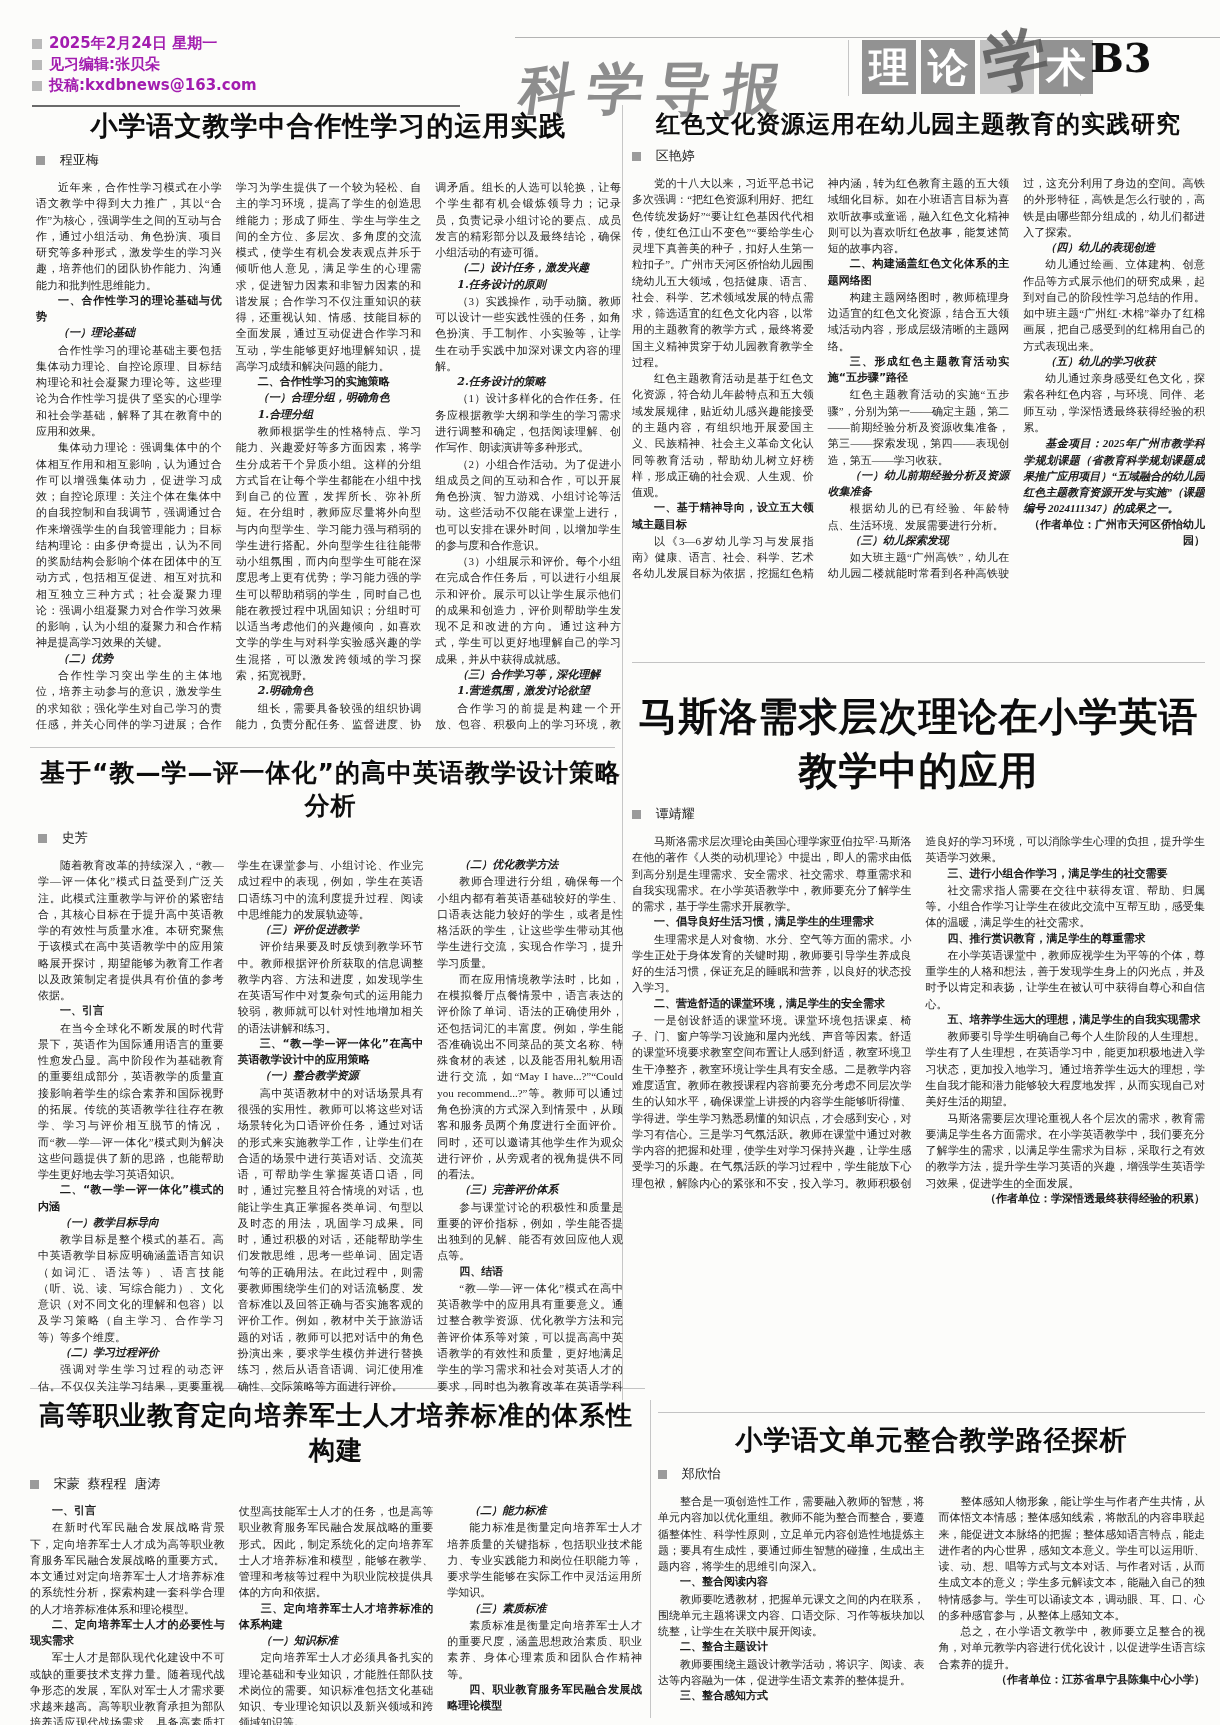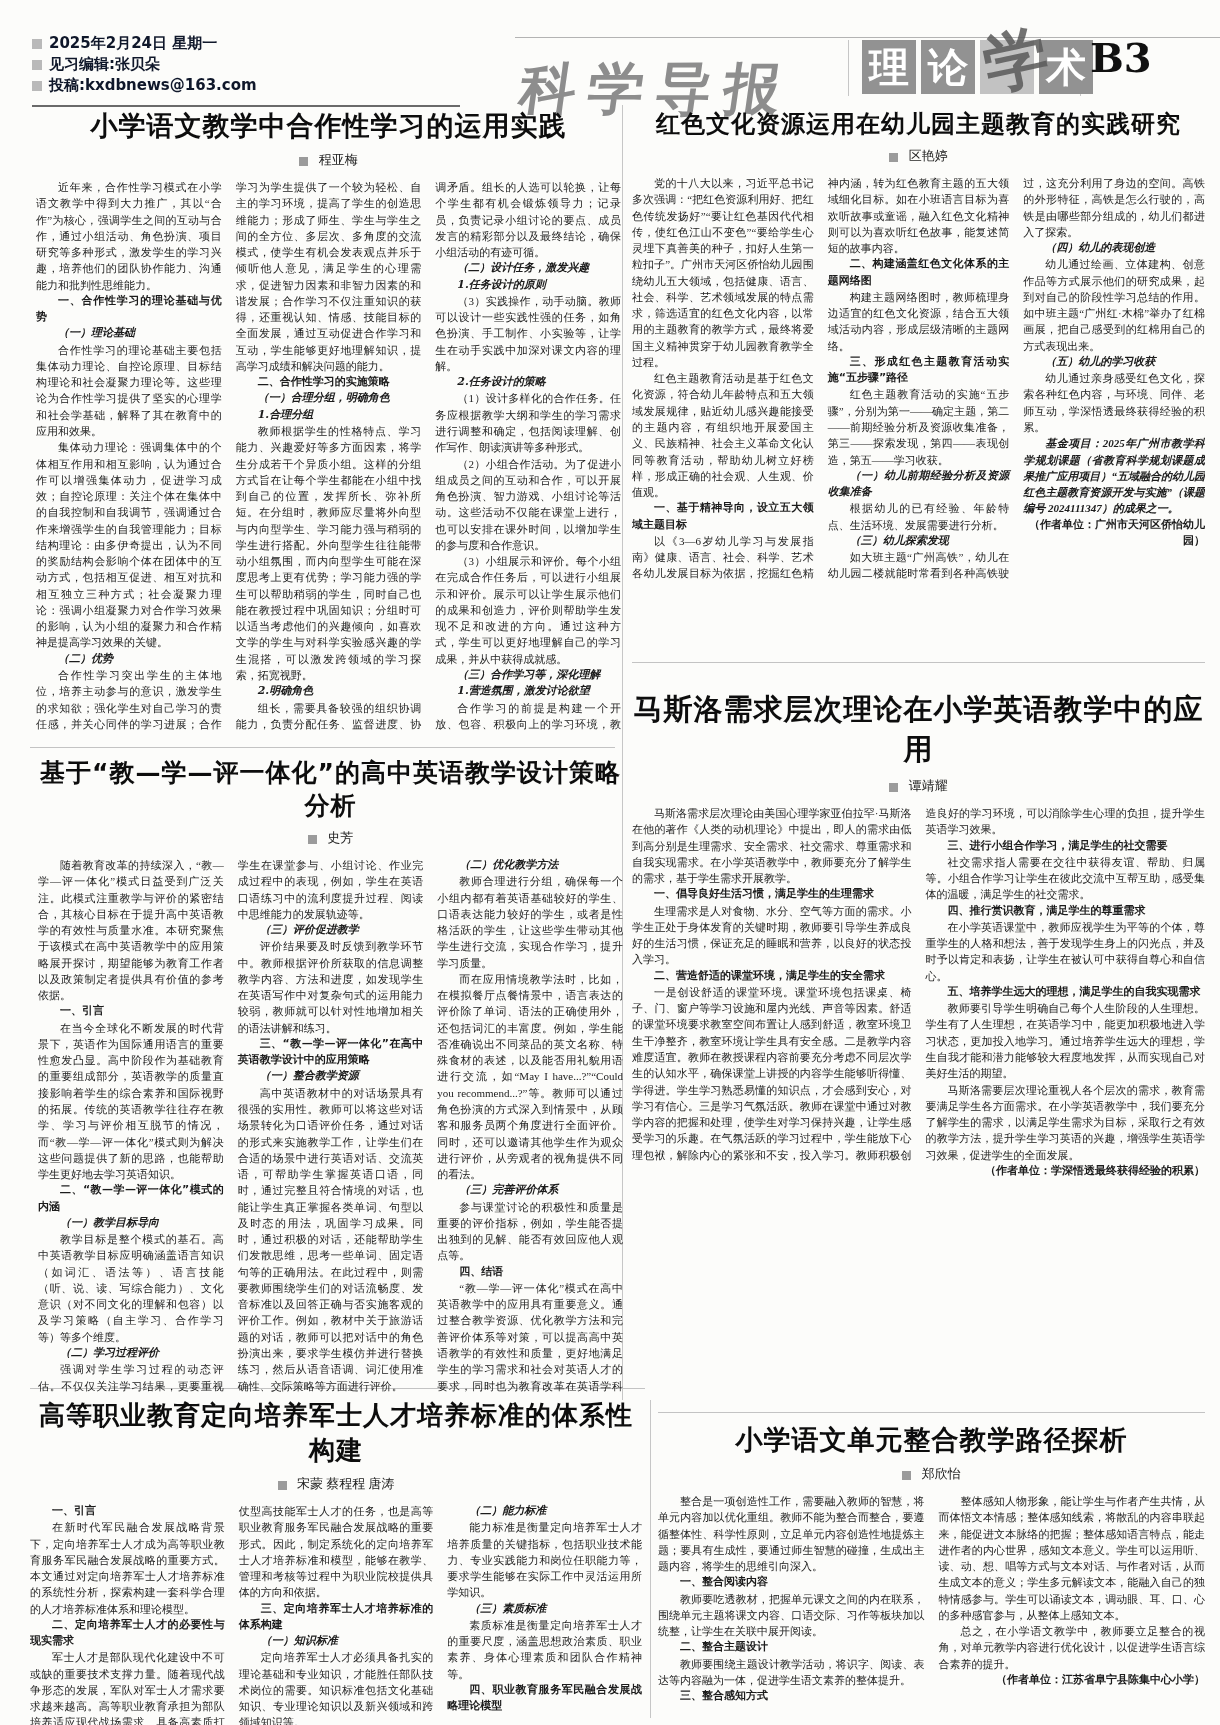--- a/index.html
+++ b/index.html
@@ -1,38 +1,38 @@
 <!DOCTYPE html>
 <html><head>
 <meta charset="utf-8">
 <style>
   html,body{margin:0;padding:0;background:#fcfcfa;}
   .page{position:relative;width:1220px;height:1725px;background:#fcfcfa;overflow:hidden;
         font-family:"Liberation Serif","DejaVu Serif",serif;color:#1c1c1c;}
   
   .hdr-left{position:absolute;left:32px;top:32px;width:428px;font-family:"DejaVu Sans",sans-serif;
-            font-size:15px;font-weight:bold;color:#0f172a;border-bottom:2px solid #6a6a6a;padding-bottom:8px;}
+            font-size:15px;font-weight:bold;color:#a21caf;border-bottom:2px solid #6a6a6a;padding-bottom:8px;}
   .hdr-left .row{display:flex;align-items:center;margin:2px 0;}
   .sq{display:inline-block;width:10px;height:10px;background:#b9b9b9;margin-right:7px;flex:0 0 auto;}
   .masthead{position:absolute;left:520px;top:52px;font-family:"DejaVu Serif",serif;font-weight:bold;
             font-size:56px;color:#8d8d8d;letter-spacing:12px;transform:skewX(-8deg);}
   .rule-top{position:absolute;left:515px;top:37px;width:705px;height:1px;background:#b3b3b3;}
   .vr{position:absolute;width:1px;background:#c6c6c6;}
   .banner{position:absolute;left:862px;top:40px;display:flex;align-items:flex-start;}
   .banner .box{width:54px;height:54px;background:#929292;color:#fff;font-family:"DejaVu Sans",sans-serif;
                font-weight:bold;font-size:40px;line-height:54px;text-align:center;margin-right:5px;}
   .banner .box.light{background:#c2c2c2;position:relative;color:#f2f2f2;}
   .banner .box.light .callig{position:absolute;left:4px;top:-12px;color:#5a5a5a;font-family:"DejaVu Serif",serif;
                font-size:64px;line-height:64px;transform:rotate(-12deg);opacity:.85;}
   .pageno{position:absolute;left:1090px;top:34px;font-family:"DejaVu Serif",serif;font-weight:bold;
           font-size:40px;color:#111;}
   
   .article{position:absolute;}
   .a-title{text-align:center;font-family:"DejaVu Sans",sans-serif;font-weight:bold;color:#0d0d0d;letter-spacing:1px;}
-  .byline{text-align:center;font-size:13px;margin-top:7px;font-family:Liberation Serif, serif;color:#222;}
+  .byline{font-size:13px;margin-top:7px;font-family:Liberation Mono, monospace;color:#222;}
   .byline .sq{width:9px;height:9px;background:#9b9b9b;vertical-align:middle;margin-right:7px;display:inline-block;}
   .body{column-gap:14px;font-size:11px;line-height:1.48;text-align:justify;overflow:hidden;margin-top:10px;}
   .body div{margin:0;}
   .body .p{text-indent:2em;}
   .body .h1{font-weight:bold;font-family:"DejaVu Sans",sans-serif;text-indent:2em;}
   .body .h2{font-weight:bold;font-style:italic;font-family:"DejaVu Serif",serif;text-indent:2em;}
   .body .fund{font-weight:bold;font-style:italic;text-indent:2em;}
   .body .attr{text-align:right;font-weight:bold;font-family:"DejaVu Sans",sans-serif;}
   .hrule{position:absolute;height:1px;background:#c3c3c3;}
 </style>
@@ -135,21 +135,21 @@
         <div class="h2">（四）幼儿的表现创造</div>
         <div class="p">幼儿通过绘画、立体建构、创意作品等方式展示他们的研究成果，起到对自己的阶段性学习总结的作用。如中班主题“广州红·木棉”举办了红棉画展，把自己感受到的红棉用自己的方式表现出来。</div>
         <div class="h2">（五）幼儿的学习收获</div>
         <div class="p">幼儿通过亲身感受红色文化，探索各种红色内容，与环境、同伴、老师互动，学深悟透最终获得经验的积累。</div>
         <div class="fund">基金项目：2025年广州市教学科学规划课题（省教育科学规划课题成果推广应用项目）“五域融合的幼儿园红色主题教育资源开发与实施”（课题编号 2024111347）的成果之一。</div>
         <div class="attr">（作者单位：广州市天河区侨怡幼儿园）</div>
       </div>
   </div>
 
   <div class="article" style="left:632px;top:690px;width:573px;">
-    <div class="a-title" style="font-size:29px;">马斯洛需求层次理论在小学英语教学中的应用</div>
+    <div class="a-title" style="font-size:39px;">马斯洛需求层次理论在小学英语教学中的应用</div>
     <div class="byline">
       <span class="sq"></span>
       <span>谭靖耀</span>
     </div>
     <div class="body" style="columns:2;height:598px;">
         <div class="p">马斯洛需求层次理论由美国心理学家亚伯拉罕·马斯洛在他的著作《人类的动机理论》中提出，即人的需求由低到高分别是生理需求、安全需求、社交需求、尊重需求和自我实现需求。在小学英语教学中，教师要充分了解学生的需求，基于学生需求开展教学。</div>
         <div class="h1">一、倡导良好生活习惯，满足学生的生理需求</div>
         <div class="p">生理需求是人对食物、水分、空气等方面的需求。小学生正处于身体发育的关键时期，教师要引导学生养成良好的生活习惯，保证充足的睡眠和营养，以良好的状态投入学习。</div>
         <div class="h1">二、营造舒适的课堂环境，满足学生的安全需求</div>
         <div class="p">一是创设舒适的课堂环境。课堂环境包括课桌、椅子、门、窗户等学习设施和屋内光线、声音等因素。舒适的课堂环境要求教室空间布置让人感到舒适，教室环境卫生干净整齐，教室环境让学生具有安全感。二是教学内容难度适宜。教师在教授课程内容前要充分考虑不同层次学生的认知水平，确保课堂上讲授的内容学生能够听得懂、学得进。学生学习熟悉易懂的知识点，才会感到安心，对学习有信心。三是学习气氛活跃。教师在课堂中通过对教学内容的把握和处理，使学生对学习保持兴趣，让学生感受学习的乐趣。在气氛活跃的学习过程中，学生能放下心理包袱，解除内心的紧张和不安，投入学习。教师积极创造良好的学习环境，可以消除学生心理的负担，提升学生英语学习效果。</div>

